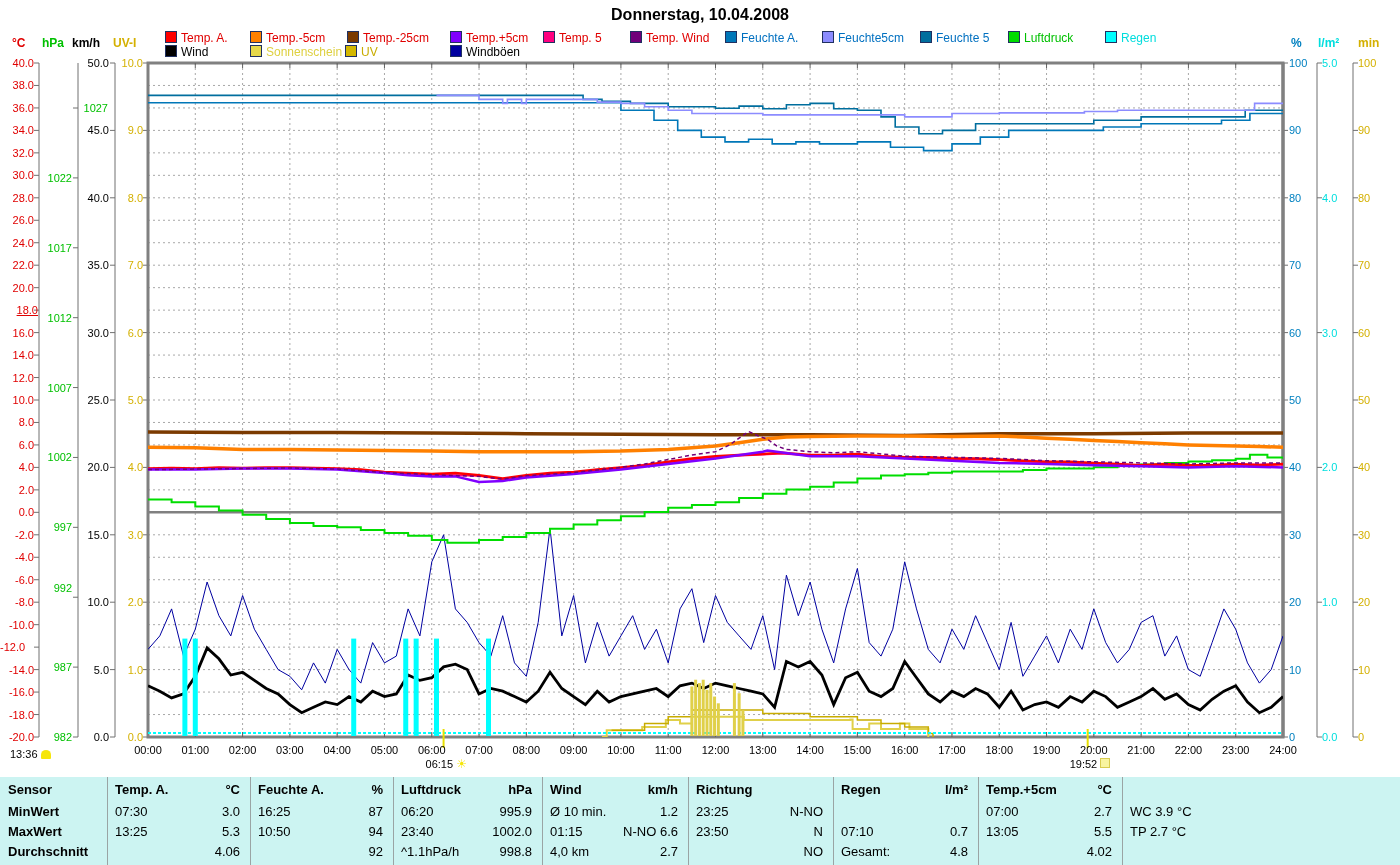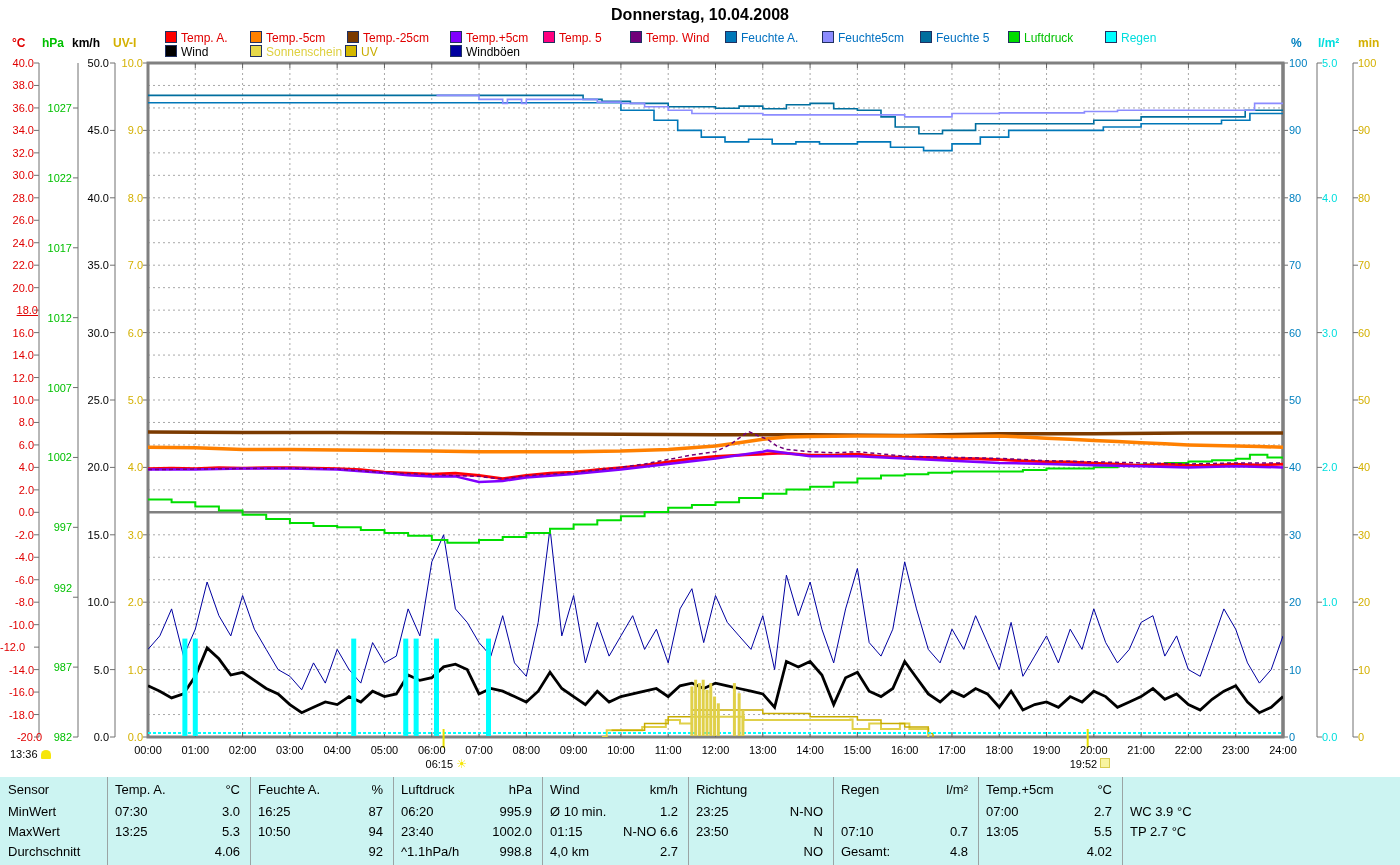--- a/index.html
+++ b/index.html
@@ -17,21 +17,21 @@
   .sunrow{position:absolute;font-size:11px;color:#000;white-space:nowrap;}
   .sun-ic{display:inline-block;width:11px;height:11px;color:#f6e60a;font-size:12px;line-height:11px;}
   .square-ic{display:inline-block;width:8px;height:8px;background:#f8f4a0;border:1px solid #d8cc50;vertical-align:0px;}
   .moon-ic{display:inline-block;width:10px;height:9px;background:#f6e60a;border-radius:50% 50% 10% 10%;vertical-align:-1px;}
   #tablewrap{position:absolute;left:0;top:777px;width:1400px;height:88px;background:#ccf4f2;overflow:hidden;}
   .tgroup{position:absolute;top:0;height:200px;}
   .tdivider{position:absolute;top:0;height:200px;width:1px;background:#9aa4a4;}
   .trow{position:absolute;left:8px;right:10px;height:20px;font-size:13px;color:#000;white-space:nowrap;}
   .trow .lft{position:absolute;left:0;}
   .trow .rgt{position:absolute;right:0;}
-  .thead{font-weight:normal;}
+  .thead{font-weight:bold;}
   svg{position:absolute;left:0;top:0;}
 </style>
 </head>
 <body>
 
 <div id="stage">
   <div id="title" class="abs">Donnerstag, 10.04.2008</div>
   <div id="legend">
       <div class="leg-item" style="left: 165px; top: 31px;"><span class="leg-sw" style="background: rgb(255, 0, 0);"></span><span style="color: rgb(224, 0, 0);">Temp. A.</span></div>
       <div class="leg-item" style="left: 250px; top: 31px;"><span class="leg-sw" style="background: rgb(255, 128, 0);"></span><span style="color: rgb(224, 0, 0);">Temp.-5cm</span></div>
@@ -316,23 +316,23 @@
       <div class="ylab r" style="color: rgb(224, 0, 0); top: 507.333px; left: 0px; width: 34px;">0.0</div>
       <div class="ylab r" style="color: rgb(224, 0, 0); top: 529.8px; left: 0px; width: 34px;">-2.0</div>
       <div class="ylab r" style="color: rgb(224, 0, 0); top: 552.267px; left: 0px; width: 34px;">-4.0</div>
       <div class="ylab r" style="color: rgb(224, 0, 0); top: 574.733px; left: 0px; width: 34px;">-6.0</div>
       <div class="ylab r" style="color: rgb(224, 0, 0); top: 597.2px; left: 0px; width: 34px;">-8.0</div>
       <div class="ylab r" style="color: rgb(224, 0, 0); top: 619.667px; left: 0px; width: 34px;">-10.0</div>
       <div class="ylab r" style="color: rgb(224, 0, 0); top: 642.133px; left: 0px; width: 18px;">-12.0</div>
       <div class="ylab r" style="color: rgb(224, 0, 0); top: 664.6px; left: 0px; width: 34px;">-14.0</div>
       <div class="ylab r" style="color: rgb(224, 0, 0); top: 687.067px; left: 0px; width: 34px;">-16.0</div>
       <div class="ylab r" style="color: rgb(224, 0, 0); top: 709.533px; left: 0px; width: 34px;">-18.0</div>
-      <div class="ylab r" style="color: rgb(224, 0, 0); top: 732px; left: 0px; width: 42px;">-20.0</div>
+      <div class="ylab r" style="color: rgb(224, 0, 0); top: 732px; left: 0px; width: 34px;">-20.0</div>
       <div class="unit" style="left: 12px; top: 36px; color: rgb(224, 0, 0);">°C</div>
-      <div class="ylab r" style="color: rgb(0, 192, 0); top: 103.008px; left: 0px; width: 72px;">1027</div>
+      <div class="ylab r" style="color: rgb(0, 192, 0); top: 103.008px; left: 0px; width: 72px; padding-left: 36px;">1027</div>
       <div class="ylab r" style="color: rgb(0, 192, 0); top: 172.896px; left: 0px; width: 72px;">1022</div>
       <div class="ylab r" style="color: rgb(0, 192, 0); top: 242.784px; left: 0px; width: 72px;">1017</div>
       <div class="ylab r" style="color: rgb(0, 192, 0); top: 312.672px; left: 0px; width: 72px;">1012</div>
       <div class="ylab r" style="color: rgb(0, 192, 0); top: 382.56px; left: 0px; width: 72px;">1007</div>
       <div class="ylab r" style="color: rgb(0, 192, 0); top: 452.448px; left: 0px; width: 72px;">1002</div>
       <div class="ylab r" style="color: rgb(0, 192, 0); top: 522.336px; left: 0px; width: 72px;">997</div>
       <div class="ylab r" style="color: rgb(0, 192, 0); top: 583px; left: 0px; width: 72px;">992</div>
       <div class="ylab r" style="color: rgb(0, 192, 0); top: 662.112px; left: 0px; width: 72px;">987</div>
       <div class="ylab r" style="color: rgb(0, 192, 0); top: 732px; left: 0px; width: 72px;">982</div>
       <div class="unit" style="left: 42px; top: 36px; color: rgb(0, 192, 0);">hPa</div>

